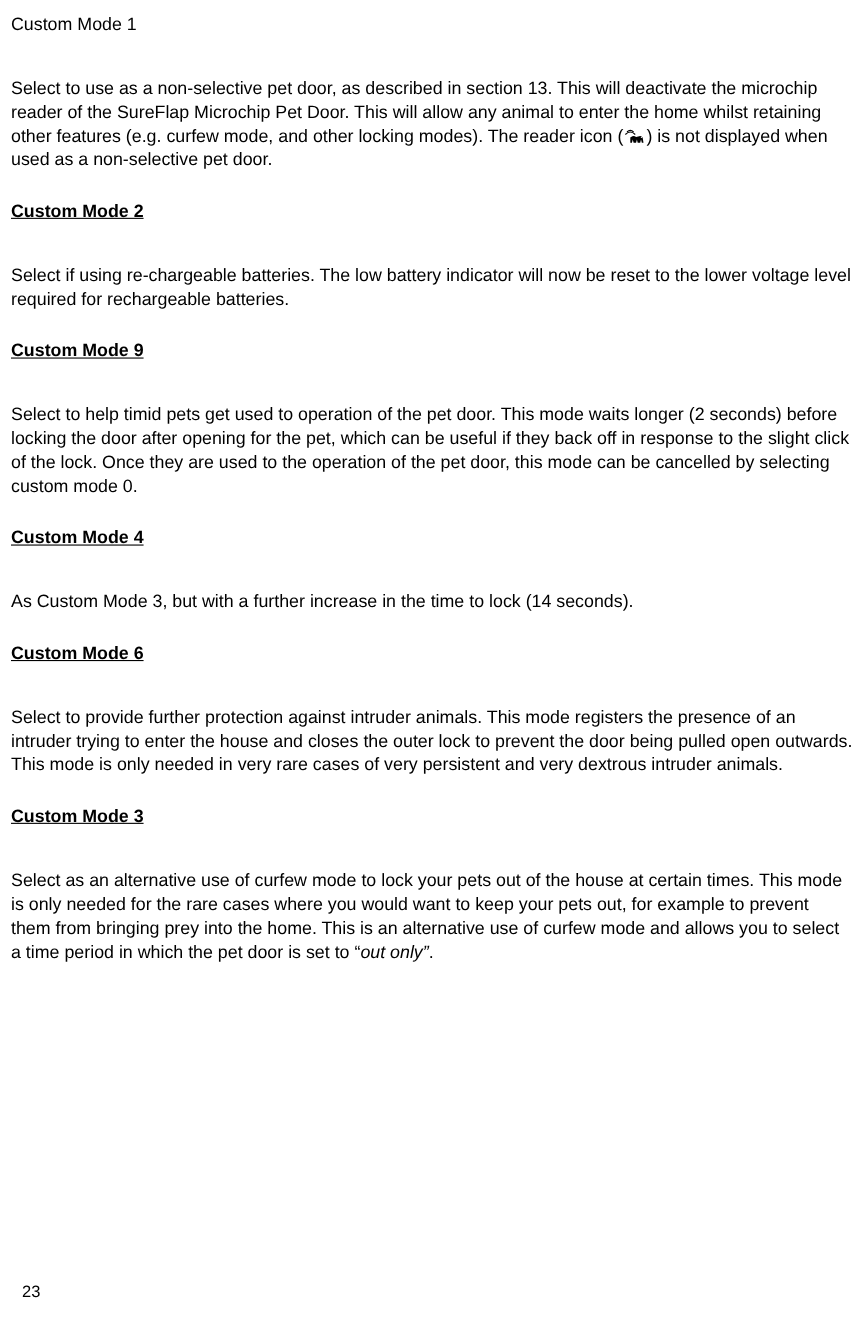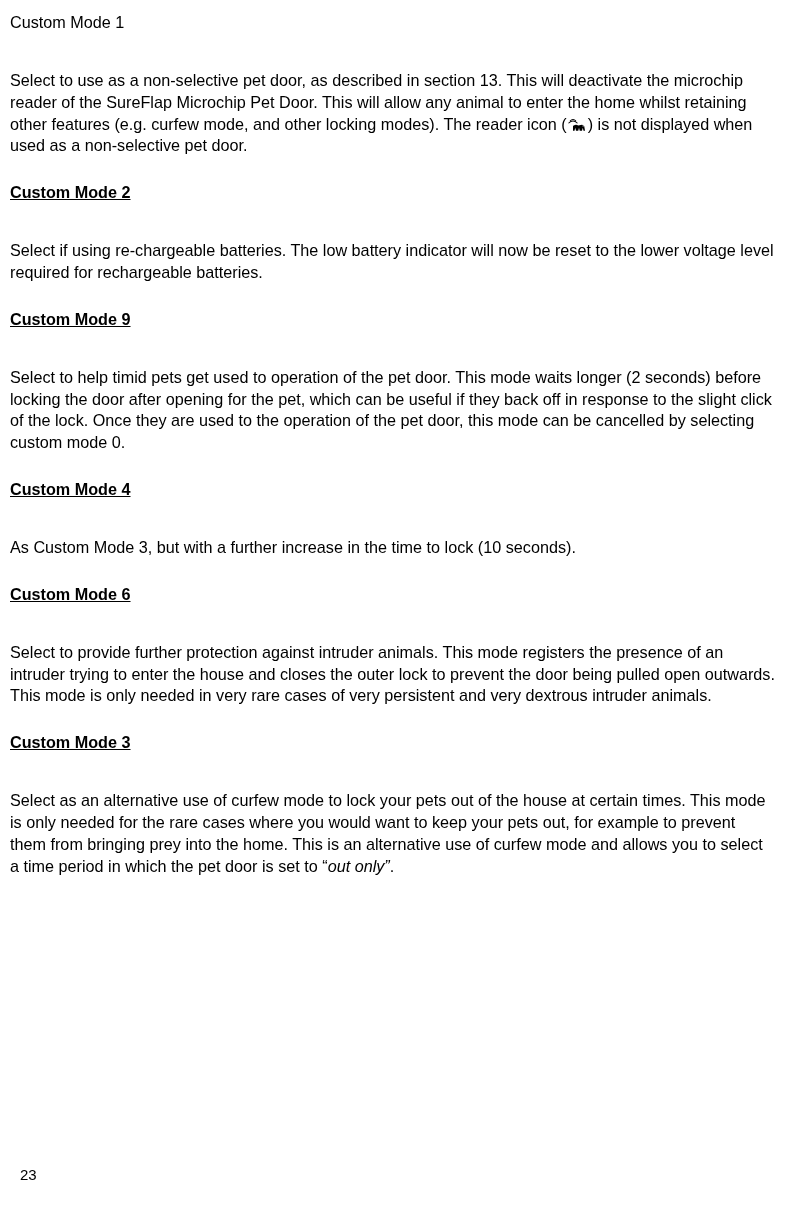--- a/index.html
+++ b/index.html
@@ -68,21 +68,21 @@
       </svg></span><span>) is not displayed when used as a non-selective pet door.</span>
 </p>
 
 <div class="heading-inner">Custom Mode 2</div>
 <p class="paragraph">Select if using re-chargeable batteries. The low battery indicator will now be reset to the lower voltage level required for rechargeable batteries.</p>
 
 <div class="heading-inner">Custom Mode 9</div>
 <p class="paragraph">Select to help timid pets get used to operation of the pet door. This mode waits longer (2 seconds) before locking the door after opening for the pet, which can be useful if they back off in response to the slight click of the lock. Once they are used to the operation of the pet door, this mode can be cancelled by selecting custom mode 0.</p>
 
 <div class="heading-inner">Custom Mode 4</div>
-<p class="paragraph">As Custom Mode 3, but with a further increase in the time to lock (10 seconds).</p>
+<p class="paragraph">As Custom Mode 3, but with a further increase in the time to lock (14 seconds).</p>
 
 <div class="heading-inner">Custom Mode 6</div>
 <p class="paragraph">Select to provide further protection against intruder animals. This mode registers the presence of an intruder trying to enter the house and closes the outer lock to prevent the door being pulled open outwards. This mode is only needed in very rare cases of very persistent and very dextrous intruder animals.</p>
 
 <div class="heading-inner">Custom Mode 3</div>
 <p class="paragraph">
   <span>Select as an alternative use of curfew mode to lock your pets out of the house at certain times. This mode is only needed for the rare cases where you would want to keep your pets out, for example to prevent them from bringing prey into the home. This is an alternative use of curfew mode and allows you to select a time period in which the pet door is set to “</span><span class="bold-italic">out only”</span><span>.</span>
 </p>
 
 <div class="page-number">23</div>

